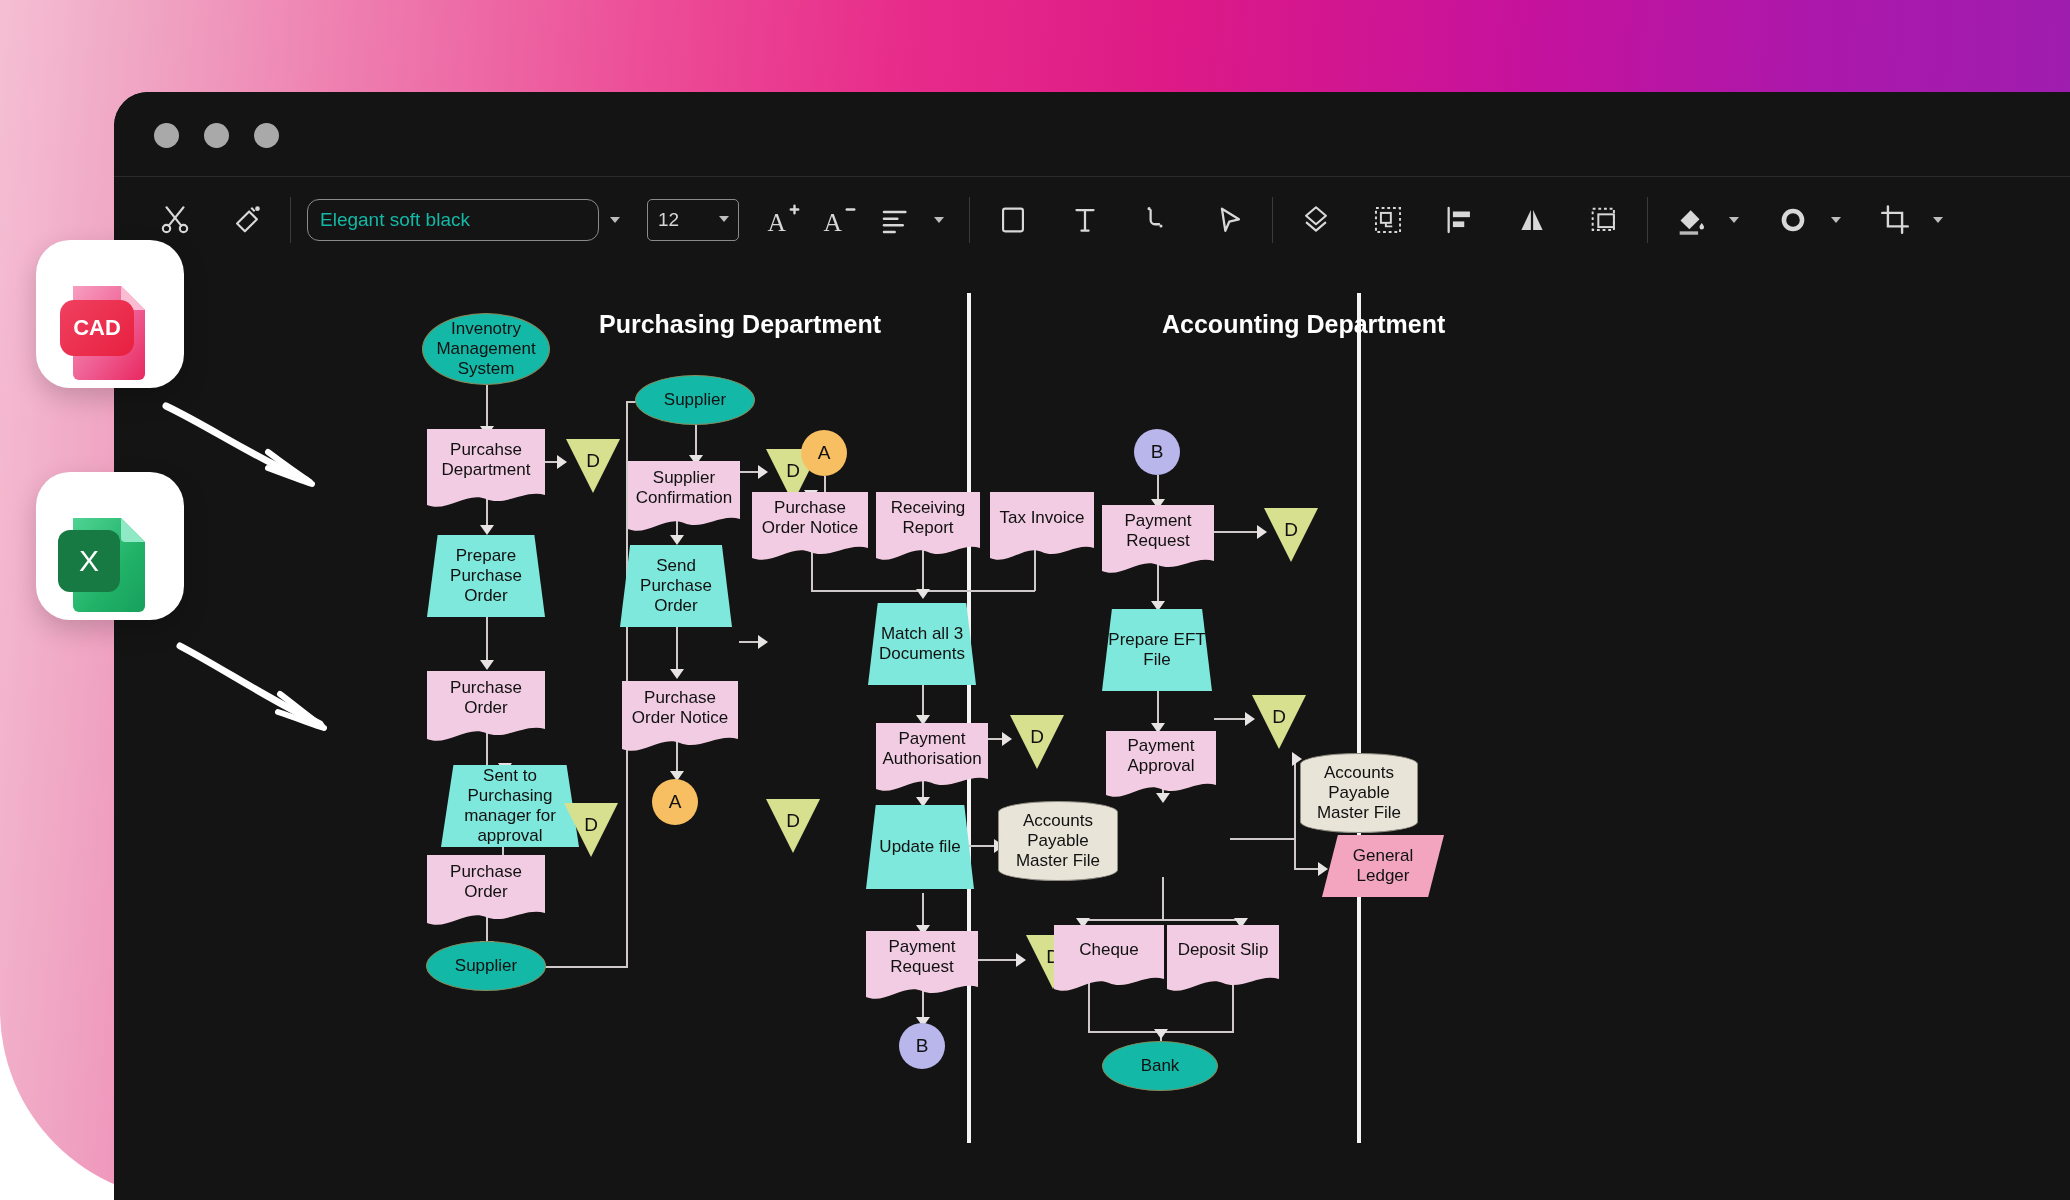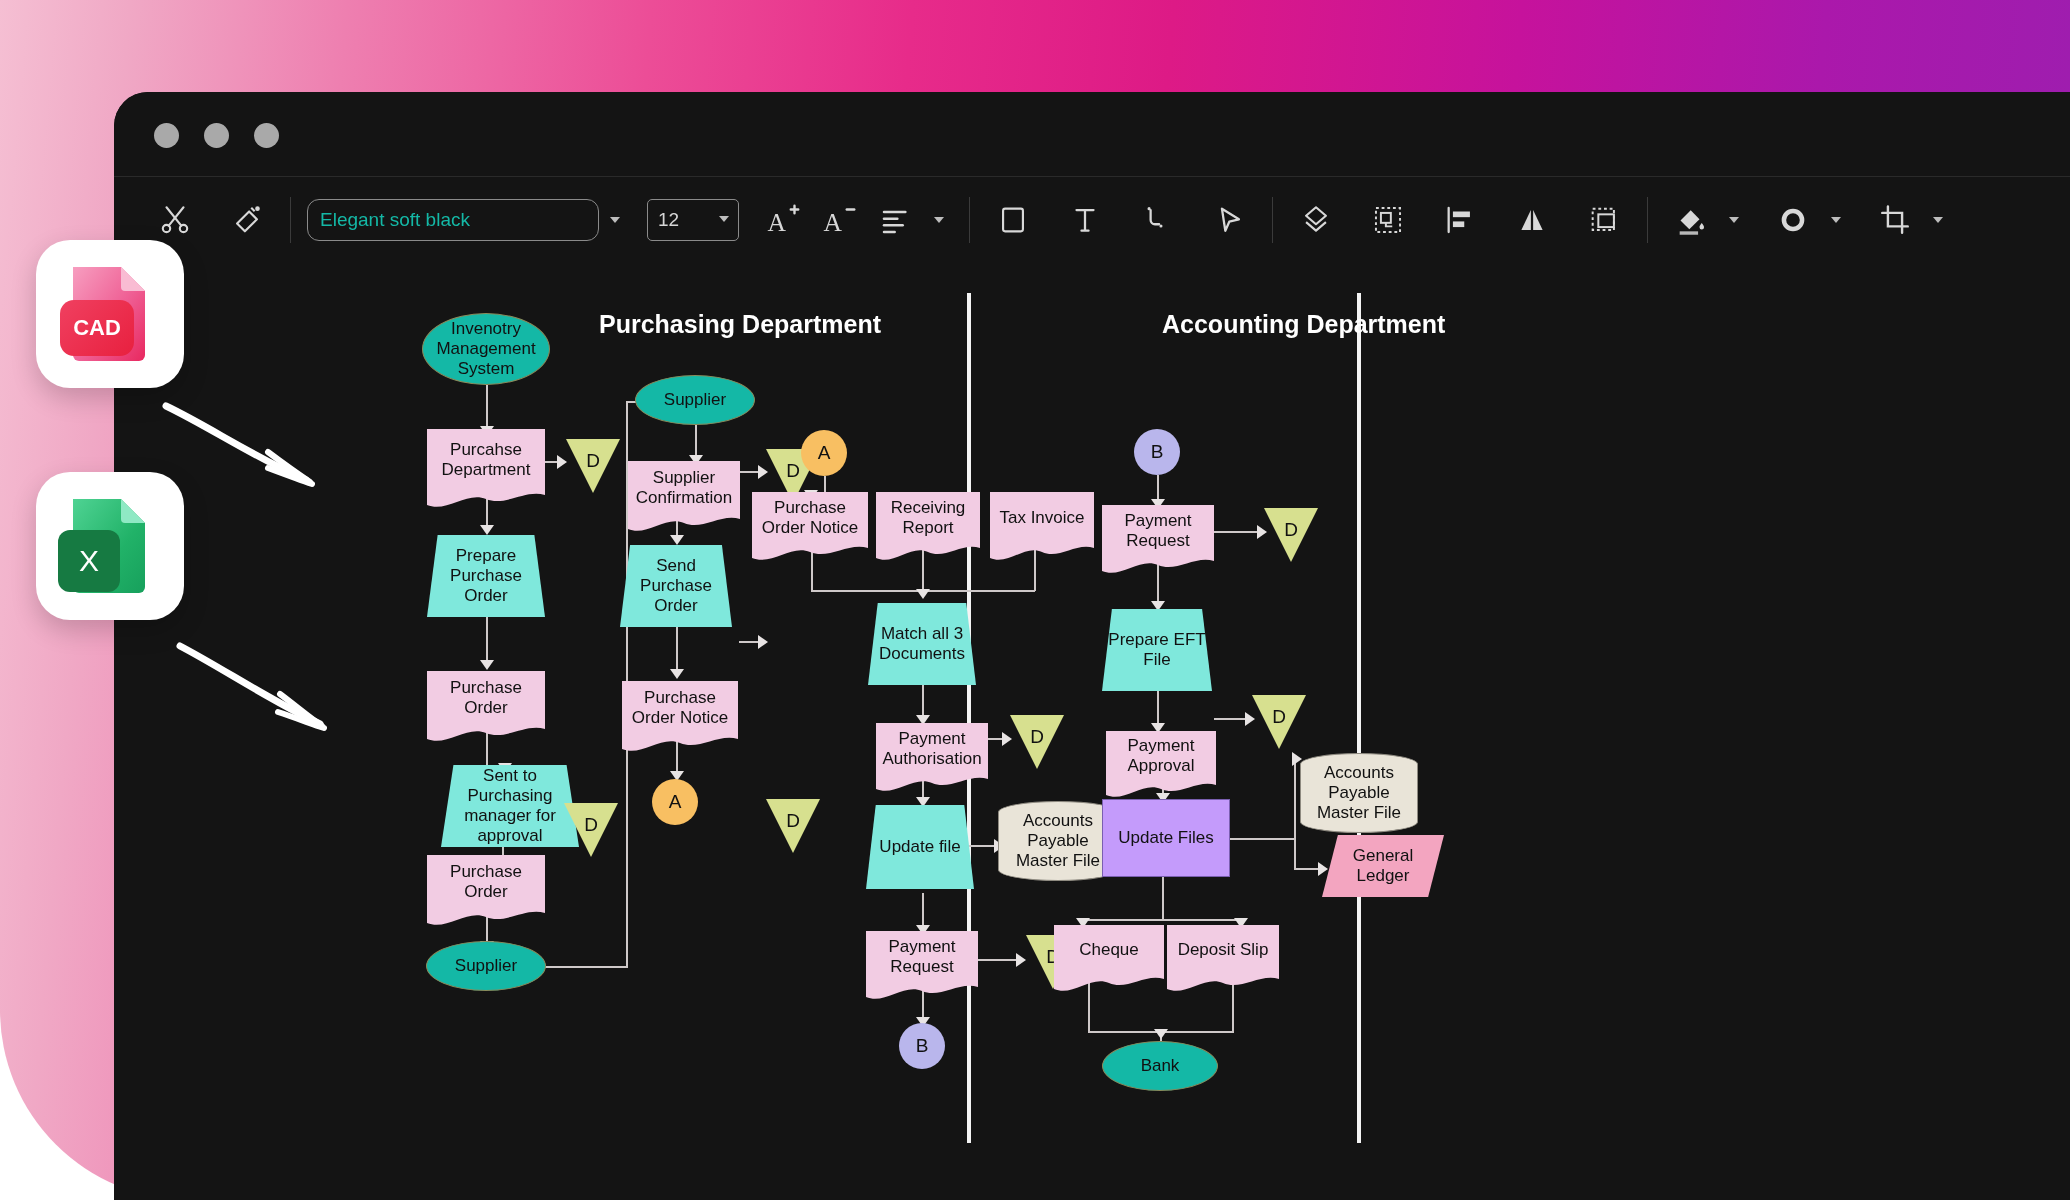--- a/index.html
+++ b/index.html
@@ -156,21 +156,21 @@
   .arw-d { border-left:7px solid transparent; border-right:7px solid transparent; border-top:10px solid #e8e4e4; }
   .arw-r { border-top:7px solid transparent; border-bottom:7px solid transparent; border-left:10px solid #e8e4e4; }
 
   
   .badge {
     position:absolute;
     width:148px; height:148px;
     background:#ffffff;
     border-radius: 34px;
     box-shadow: 0 10px 26px rgba(0,0,0,0.18);
-    display:flex; align-items:center; justify-content:center;
+    display:flex; align-items:flex-end; justify-content:center;
   }
   .cadlabel {
     position:absolute; left:24px; top:60px;
     width:74px; height:56px; border-radius:14px;
     background: linear-gradient(135deg,#f04060,#e8203f);
     color:#fff; font-size:22px; font-weight:bold;
     display:flex; align-items:center; justify-content:center;
     font-family:"Liberation Sans", sans-serif;
   }
   .xlabel {
@@ -676,23 +676,20 @@
       <span>Payment Approval</span>
       <svg style="position:absolute;left:0;bottom:-20px;width:110px;height:22px;" viewBox="0 0 110 22" preserveAspectRatio="none">
         <path d="M0 0 L0 16 C19 24 37 2 55 10 C73 18 91 0 110 6 L110 0 Z" fill="#f2cce3"></path>
       </svg>
     </div>
 
     <div class="node n-tri" style="left:1138px; top:432px; width:54px; height:54px;">
       <span>D</span>
     </div>
 
-    <div class="node n-rect" style="left:988px; top:536px; width:128px; height:78px;">
-      <span>Update Files</span>
-    </div>
 
     <div class="node n-db" style="left:1186px; top:490px; width:118px; height:80px;">
       <span>Accounts Payable Master File</span>
     </div>
 
     <div class="node n-para" style="left:1208px; top:572px; width:122px; height:62px;">
       <span>General Ledger</span>
     </div>
 
     <div class="node n-doc" style="left:940px; top:662px; width:110px; height:50px;">

